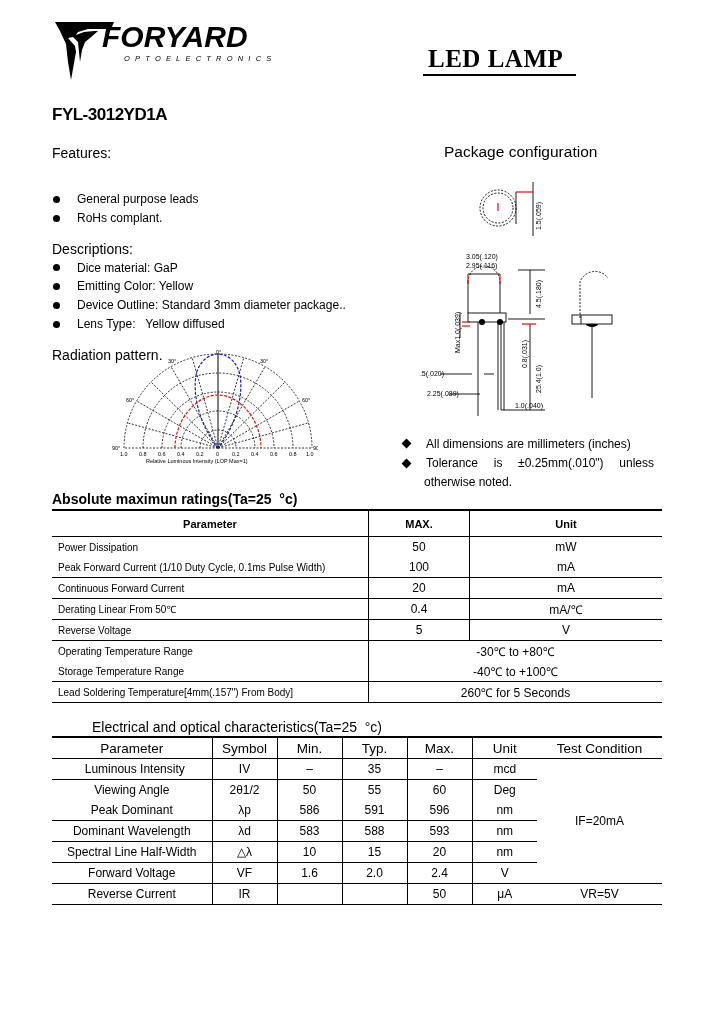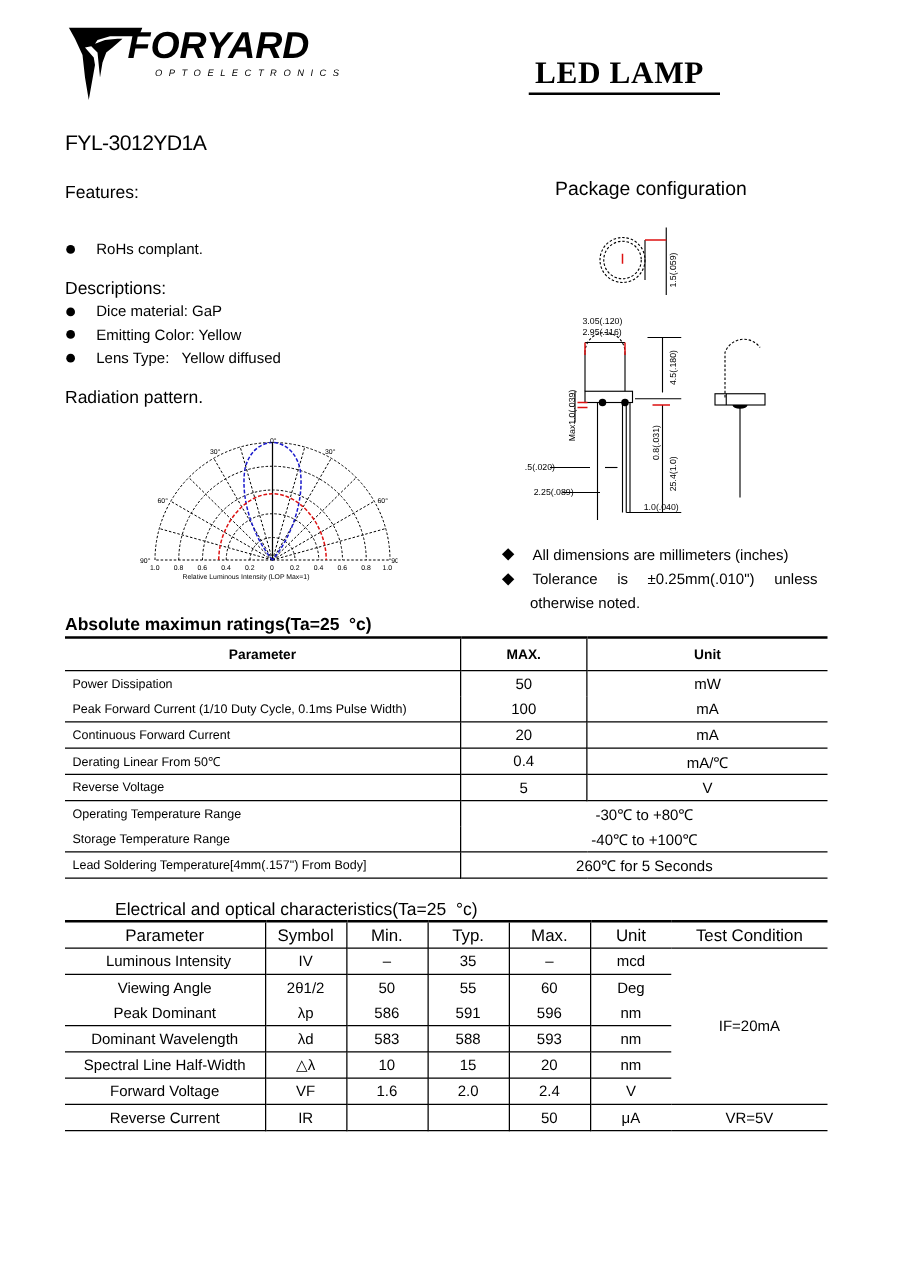--- a/index.html
+++ b/index.html
@@ -2,21 +2,21 @@
 <html><head>
 <meta charset="utf-8">
 <style>
   html, body { margin:0; padding:0; background:#ffffff; }
   body { width:720px; height:1012px; position:relative; overflow:hidden; font-family:"Liberation Sans", sans-serif; color:#000; }
   .abs { position:absolute; }
   .logo-text { left:102px; top:20px; font-family:"Liberation Sans", sans-serif; font-weight:bold; font-style:italic; font-size:30px; letter-spacing:0px; }
   .logo-sub { left:124px; top:54px; font-size:7.5px; letter-spacing:5.2px; font-style:italic; }
   .title { left:428px; top:45px; font-family:"Liberation Serif", serif; font-weight:bold; font-size:25px; letter-spacing:0.5px; }
   .title-rule { left:423px; top:74px; width:153px; height:2px; background:#000; }
-  .model { left:52px; top:105px; font-weight:normal; font-size:17px; letter-spacing:-0.5px;text-align:right; }
+  .model { left:52px; top:105px; font-weight:bold; font-size:17px; letter-spacing:-0.5px;text-align:right; }
   .h-features { left:52px; top:145px; font-size:14px; }
   .h-pkg { left:444px; top:143px; font-size:15.5px; }
   .bullets { left:52px; top:190px; font-size:12px; line-height:18.8px; }
   .bul-row { display:flex; align-items:center; height:18.8px; }
   .dot { width:7px; height:7px; border-radius:50%; background:#000; margin-left:1px; margin-right:17px; }
   .sec-label { font-size:14px; height:19px; line-height:19px;margin-top:12px; }
   .notes { left:400px; top:435px; width:254px; font-size:12px; line-height:19px; }
   .diamond { display:inline-block; width:7px; height:7px; background:#000; transform:rotate(45deg); margin:0 16px 1px 3px; }
   .just { display:flex; justify-content:space-between; }
   .t1-title { left:52px; top:491px; font-weight:bold; font-size:14px; }
@@ -51,30 +51,38 @@
 <div class="abs title-rule"></div>
 
 <div class="abs model">FYL-3012YD1A</div>
 
 <div class="abs h-features">Features:</div>
 <div class="abs h-pkg">Package configuration</div>
 
 <div class="abs bullets">
   <div class="bul-row">
       <span class="dot"></span>
+      <span>General purpose leads</span>
+    </div>
+  <div class="bul-row">
+      <span class="dot"></span>
       <span>RoHs complant.</span>
     </div>
   <div class="sec-label">Descriptions:</div>
   <div class="bul-row">
       <span class="dot"></span>
       <span>Dice material: GaP</span>
     </div>
   <div class="bul-row">
       <span class="dot"></span>
       <span>Emitting Color: Yellow</span>
+    </div>
+  <div class="bul-row">
+      <span class="dot"></span>
+      <span>Device Outline: Standard 3mm diameter package..</span>
     </div>
   <div class="bul-row">
       <span class="dot"></span>
       <span style="white-space:pre;">Lens Type:   Yellow diffused</span>
     </div>
   <div class="sec-label">Radiation pattern.</div>
 </div>
 
 <div class="abs" style="left:108px;top:350px;width:210px;height:115px;">
   <svg width="210" height="115" viewBox="0 0 210 115">

